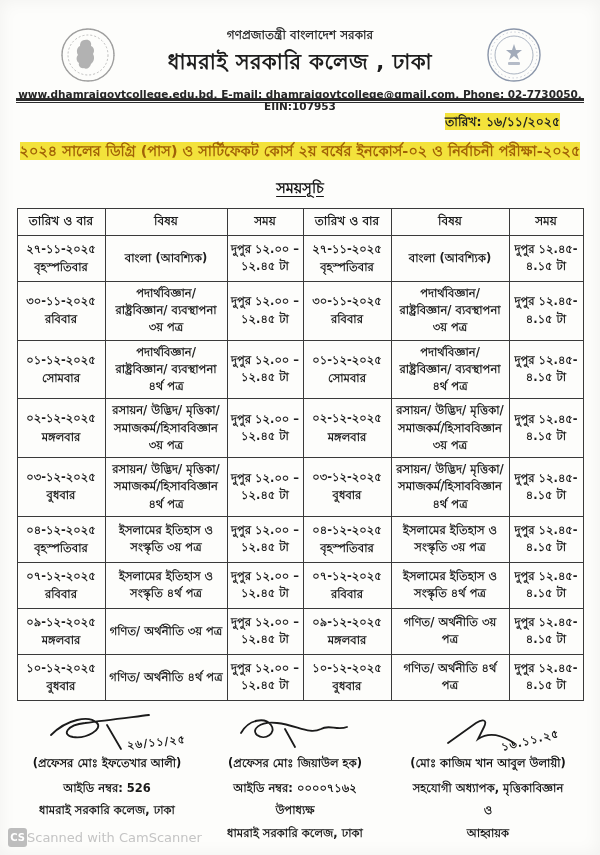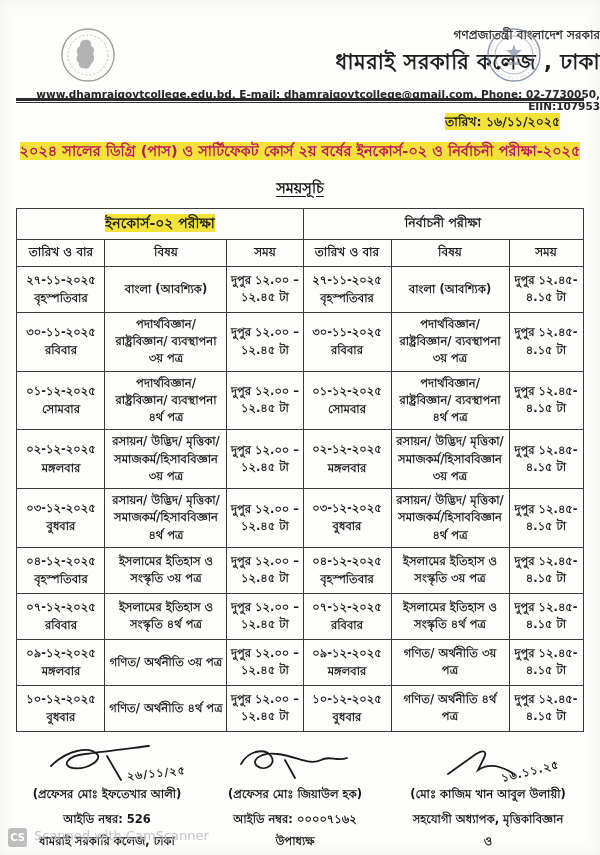--- a/index.html
+++ b/index.html
@@ -8,31 +8,31 @@
   .page {
     position:relative; width:600px; height:855px; margin:0 auto;
     background:#fdfdfb; color:#222; overflow:hidden;
     box-shadow:inset 0 0 18px rgba(0,0,0,0.05);
   }
   
   .letterhead { position:relative; padding-top:26px; height:94px; }
   .seal { position:absolute; top:26px; width:60px; height:58px; opacity:.8; }
   .seal-left { left:58px; }
   .seal-right { right:56px; }
-  .head-center { text-align:right; }
+  .head-center { text-align:center; }
   .gov-line { font-size:12px; font-weight:600; color:#2e2e2e; }
   .college-line { font-size:21px; font-weight:700; color:#1d1d1d; margin-top:0; letter-spacing:.5px; }
   .contact-line { font-size:10.5px; font-weight:700; color:#262626; margin-top:7px; }
   .head-rule { margin:4px 16px 0 16px; border-top:3px solid #2c2c2c; border-bottom:1px solid #2c2c2c; height:5px; }
   
   .date-row { text-align:right; padding:8px 40px 0 0; }
   .hl { background:#f3e23b; padding:1px 0; }
   .date-stamp { font-size:12.5px; font-weight:600; color:#1f1f1f; }
   .title-row { text-align:center; margin-top:8px; padding:0 14px; }
-  .notice-title { font-size:14.5px; font-weight:700; color:#be185d; line-height:1.5; }
+  .notice-title { font-size:14.5px; font-weight:700; color:#a16207; line-height:1.5; }
   .subtitle-row { text-align:center; margin-top:14px; }
   .notice-subtitle { font-size:14.5px; font-weight:700; text-decoration:underline; text-underline-offset:3px; color:#151515; }
   
   table.schedule { border-collapse:collapse; width:566px; margin:7px auto 0 auto; table-layout:fixed; }
   .schedule th, .schedule td {
     border:1.2px solid #3a3a3a; text-align:center; vertical-align:middle;
     padding:3px 3px; color:#1e1e1e;
   }
   th.group-head { font-size:14px; font-weight:700; height:25px; }
   th.col-head { font-size:12px; font-weight:700; height:20px; }
@@ -48,21 +48,21 @@
   .scrawl-wrap svg { display:block; margin:0 auto; }
   .hand-date {
     position:absolute; font-size:11px; font-weight:600; color:#141414;
     transform:rotate(-6deg); letter-spacing:1px; white-space:nowrap;
   }
   .hand-date.d1 { right:14px; bottom:0; }
   .hand-date.d3 { right:26px; bottom:2px; transform:rotate(-14deg); }
   .sig-name { font-size:11.5px; font-weight:700; color:#131313; margin-top:2px; }
   .sig-line { font-size:11.5px; font-weight:600; color:#1a1a1a; margin-top:7px; line-height:1.35; }
   
-  .cam-footer { position:absolute; left:8px; bottom:8px; display:flex; align-items:flex-start; gap:7px; }
+  .cam-footer { position:absolute; left:8px; bottom:8px; display:flex; align-items:center; }
   .cs-badge {
     width:19px; height:19px; border-radius:3px; background:#bdbdbd; color:#ffffff;
     font-size:10px; font-weight:700; display:flex; align-items:center; justify-content:center;
   }
   .cs-text { font-size:13px; color:#c4c4c4; }
 </style>
 </head>
 <body>
 
 <div class="page">
@@ -103,28 +103,20 @@
     <colgroup>
       <col style="width:88px">
         <col style="width:122px">
         <col style="width:76px">
       <col style="width:88px">
         <col style="width:118px">
         <col style="width:74px">
     </colgroup>
     <thead>
       <tr>
-        <th class="group-head" colspan="3">
-          <span class="hl">ইনকোর্স-০২ পরীক্ষা</span>
-        </th>
-        <th class="group-head" colspan="3" style="font-size:12.5px;">
-          <span>নির্বাচনী পরীক্ষা</span>
-        </th>
-      </tr>
-      <tr>
         <th class="col-head">তারিখ ও বার</th>
         <th class="col-head">বিষয়</th>
         <th class="col-head">সময়</th>
         <th class="col-head">তারিখ ও বার</th>
         <th class="col-head">বিষয়</th>
         <th class="col-head">সময়</th>
       </tr>
     </thead>
     <tbody>
     <tr>

